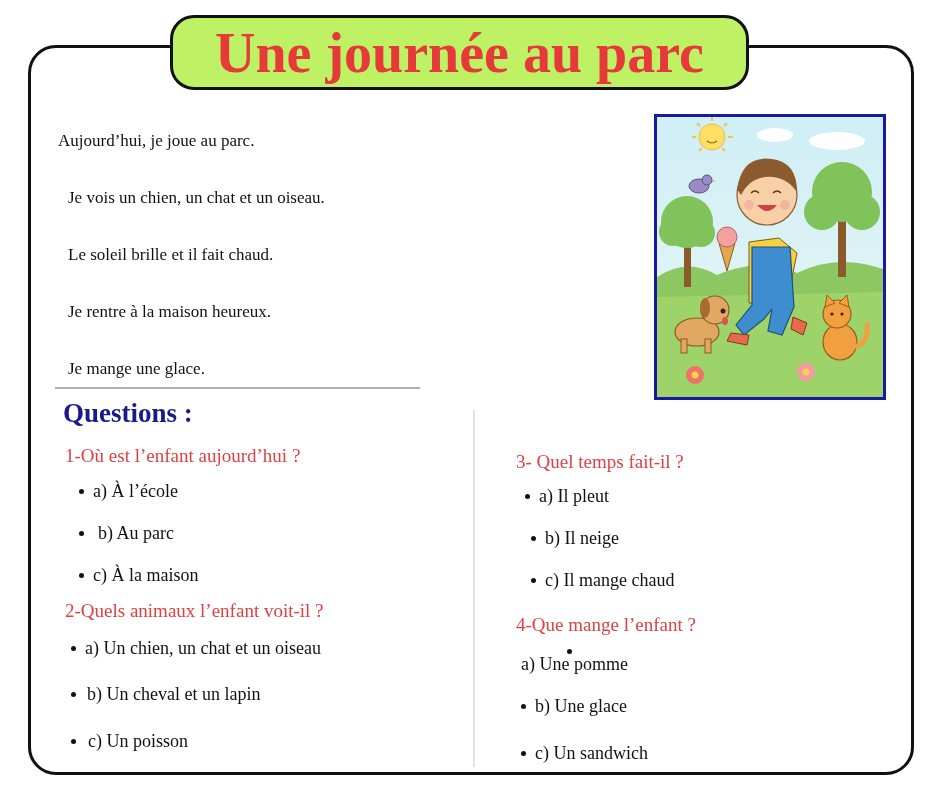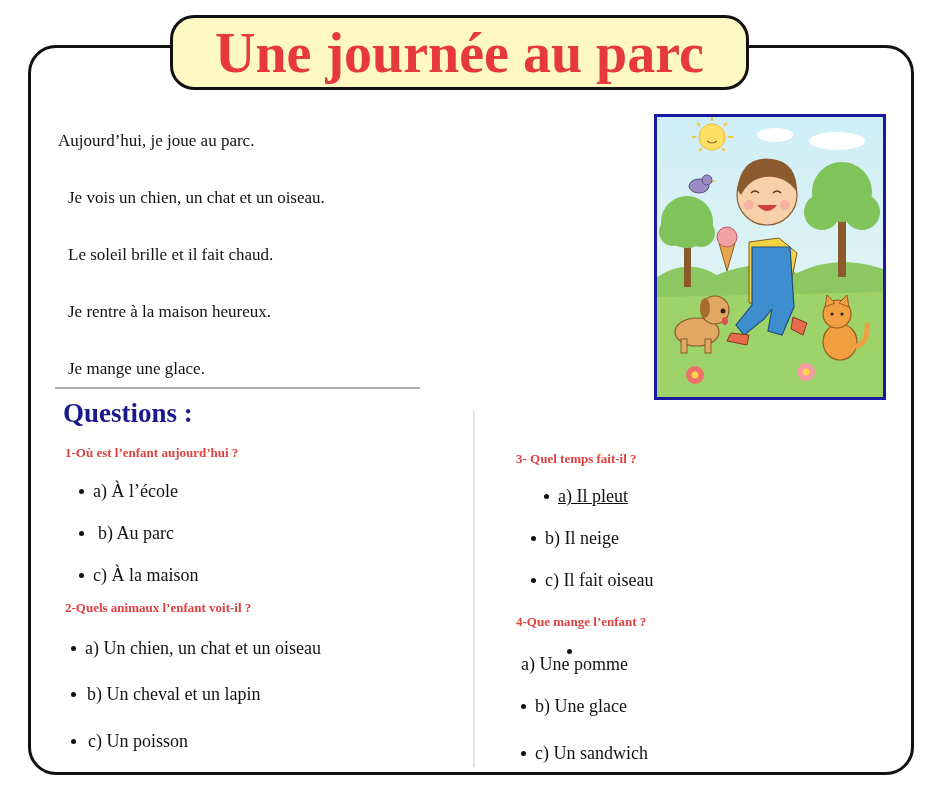--- a/index.html
+++ b/index.html
@@ -1,27 +1,27 @@
 <!DOCTYPE html>
 <html><head>
 <meta charset="utf-8">
 <style>
   html, body { margin:0; padding:0; background:#ffffff; }
   body { width:940px; height:788px; position:relative; overflow:hidden; font-family:"Liberation Serif", "DejaVu Serif", serif; color:#111; }
   .frame { position:absolute; left:28px; top:45px; width:886px; height:730px; border:3px solid #111; border-radius:28px; box-sizing:border-box; }
-  .title-box { position:absolute; left:170px; top:15px; width:579px; height:75px; background:#fef9c3; border:3px solid #111; border-radius:24px; box-sizing:border-box; display:flex; align-items:center; justify-content:center; }
+  .title-box { position:absolute; left:170px; top:15px; width:579px; height:75px; background:#bef264; border:3px solid #111; border-radius:24px; box-sizing:border-box; display:flex; align-items:center; justify-content:center; }
   .title { font-weight:bold; color:#e63a3a; font-size:56px; line-height:1; letter-spacing:0px; white-space:nowrap; }
   .story { position:absolute; left:58px; top:112px; font-size:17px; line-height:57px; }
   .story div { white-space:nowrap; }
   .story div.ind { padding-left:10px; }
   .hr { position:absolute; left:55px; top:387px; width:365px; height:2px; background:#b0b0b0; }
   .vr { position:absolute; left:473px; top:410px; width:2px; height:357px; background:#e4e4e4; }
   .picture { position:absolute; left:654px; top:114px; width:232px; height:286px; border:3px solid #1a1aa0; box-sizing:border-box; overflow:hidden; background:#d8f0f6; }
   .q-heading { position:absolute; left:63px; top:398px; font-size:27px; font-weight:bold; color:#1a1a8c; white-space:nowrap; }
-  .q { position:absolute; font-weight:bold; color:#e04040; font-size:13px; white-space:nowrap; }
+  .q { position:absolute; font-weight:normal; color:#e04040; font-size:19px; white-space:nowrap; }
   .opt { position:absolute; font-size:18px; white-space:nowrap; display:flex; align-items:center; }
   .bullet { display:inline-block; width:5px; height:5px; border-radius:50%; background:#111; margin-right:9px; }
 </style>
 </head>
 <body>
 
 <div class="frame"></div>
 
 <div class="title-box">
   <span class="title">Une journée au parc</span>
@@ -150,31 +150,31 @@
 <div class="opt" style="left:71px; top:684px;">
     <span class="bullet" style="margin-right:11px"></span>
     <span>b) Un cheval et un lapin</span>
   </div>
 <div class="opt" style="left:71px; top:731px;justify-content:flex-end;">
     <span class="bullet" style="margin-right:12px"></span>
     <span>c) Un poisson</span>
   </div>
 
 <div class="q" style="left:516px; top:451px;">3- Quel temps fait-il ?</div>
-<div class="opt" style="left:544px; top:486px;text-decoration:underline;">
+<div class="opt" style="left:525px; top:486px;">
     <span class="bullet"></span>
     <span>a) Il pleut</span>
   </div>
 <div class="opt" style="left:531px; top:528px;">
     <span class="bullet"></span>
     <span>b) Il neige</span>
   </div>
 <div class="opt" style="left:531px; top:570px;">
     <span class="bullet"></span>
-    <span>c) Il fait oiseau</span>
+    <span>c) Il mange chaud</span>
   </div>
 
 <div class="q" style="left:516px; top:614px;">4-Que mange l’enfant ?</div>
 <div class="opt" style="left:521px; top:649px;flex-direction:column;">
     <span class="bullet"></span>
     <span>a) Une pomme</span>
   </div>
 <div class="opt" style="left:521px; top:696px;">
     <span class="bullet"></span>
     <span>b) Une glace</span>

